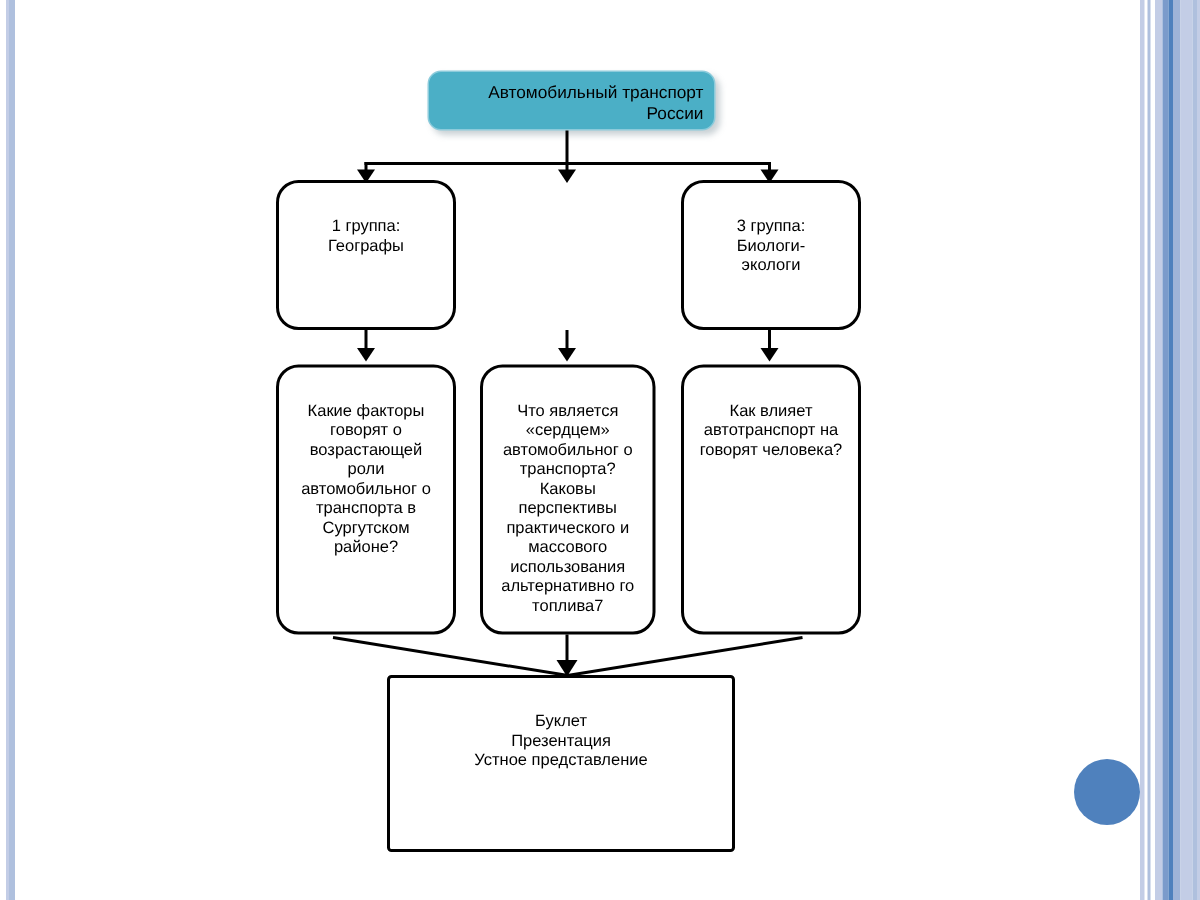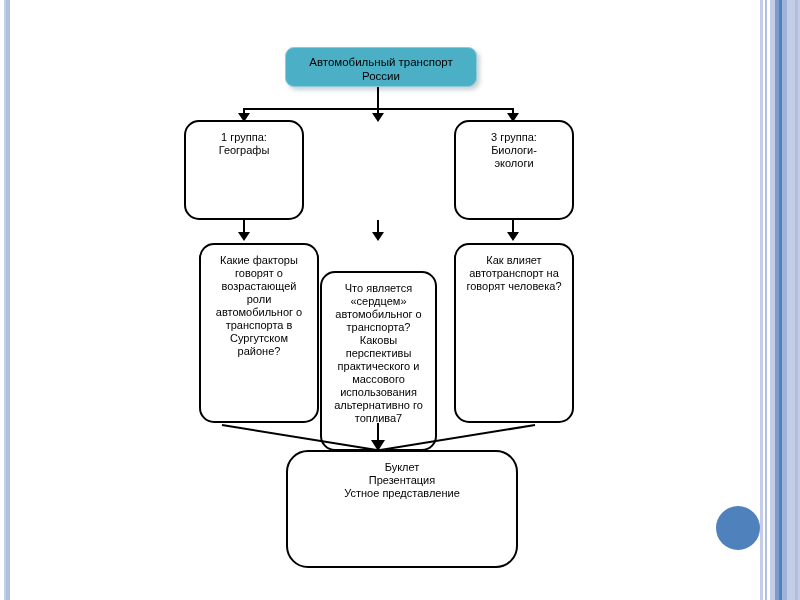--- a/index.html
+++ b/index.html
@@ -46,25 +46,24 @@
     border-radius: 9px;
     box-shadow: 3px 3px 4px rgba(120,140,150,0.40);
     font-size: 11.5px;
     padding-top: 8px;
   }
   .node-box {
     background: #ffffff;
     border: 2px solid #000000;
     border-radius: 15px;
     font-size: 11px;
-    padding-top: 9px;
+    padding-top: 23px;
   }
   .node-box.wide {
-    border-radius: 22px;
-    margin-left: 28px;
+    border-radius: 3px;
   }
   .node-text {
     display: block;
     white-space: pre-line;
     padding: 0 7px;
   }
 
   
   .conn {
     position: absolute;
@@ -108,21 +107,21 @@
   <div class="stripe" style="left:770px; width:5px; background:#C3CDE6;"></div>
   <div class="stripe" style="left:775px; width:4px; background:#7B9BCB;"></div>
   <div class="stripe" style="left:779px; width:3px; background:#4F81BD;"></div>
   <div class="stripe" style="left:782px; width:5px; background:#9FB4D8;"></div>
   <div class="stripe" style="left:787px; width:8px; background:#C3CDE6;"></div>
   <div class="stripe" style="left:795px; width:3px; background:#AFC0DE;"></div>
   <div class="stripe" style="left:798px; width:2px; background:#C3CDE6;"></div>
 
   <div class="corner-dot" style="left:716px; top:506px; width:44px; height:44px; background:#4F81BD;"></div>
 
-  <div class="node node-title" style="left:285px; top:47px; width:192px; height:40px;">
+  <div class="node node-title" style="left:285px; top:47px; width:192px; height:40px;text-align:right;">
     <span class="node-text">Автомобильный транспорт
 России</span>
   </div>
 
   <div class="conn conn-v" style="left:377px; top:87px; height:23px;"></div>
   <div class="conn conn-h" style="left:243px; top:108px; width:270px;"></div>
 
   <div class="conn conn-v" style="left:243px; top:108px; height:11px;"></div>
   <div class="arrowhead" style="left:238px; top:113px;"></div>
 
@@ -146,25 +145,25 @@
 
   <div class="conn conn-v" style="left:243px; top:220px; height:17px;"></div>
   <div class="arrowhead" style="left:238px; top:232px;"></div>
 
   <div class="conn conn-v" style="left:377px; top:220px; height:17px;"></div>
   <div class="arrowhead" style="left:372px; top:232px;"></div>
 
   <div class="conn conn-v" style="left:512px; top:220px; height:17px;"></div>
   <div class="arrowhead" style="left:507px; top:232px;"></div>
 
-  <div class="node node-box" style="left:184px; top:243px; width:120px; height:180px;margin-left:15px;">
+  <div class="node node-box" style="left:184px; top:243px; width:120px; height:180px;">
     <span class="node-text">Какие факторы говорят о возрастающей роли автомобильног о транспорта в Сургутском районе?</span>
   </div>
 
-  <div class="node node-box" style="left:320px; top:243px; width:117px; height:180px;margin-top:28px;">
+  <div class="node node-box" style="left:320px; top:243px; width:117px; height:180px;">
     <span class="node-text">Что является «сердцем» автомобильног о транспорта? Каковы перспективы практического и массового использования альтернативно го топлива7</span>
   </div>
 
   <div class="node node-box" style="left:454px; top:243px; width:120px; height:180px;">
     <span class="node-text">Как влияет автотранспорт на говорят человека?</span>
   </div>
 
   <div class="diag" style="left:222px; top:424px; width:163px; transform:rotate(9.2deg);"></div>
   <div class="conn conn-v" style="left:377px; top:423px; height:27px;"></div>
   <div class="diag" style="left:535px; top:424px; width:163px; transform:rotate(180deg) rotate(-9.2deg); transform-origin:0 50%;"></div>

